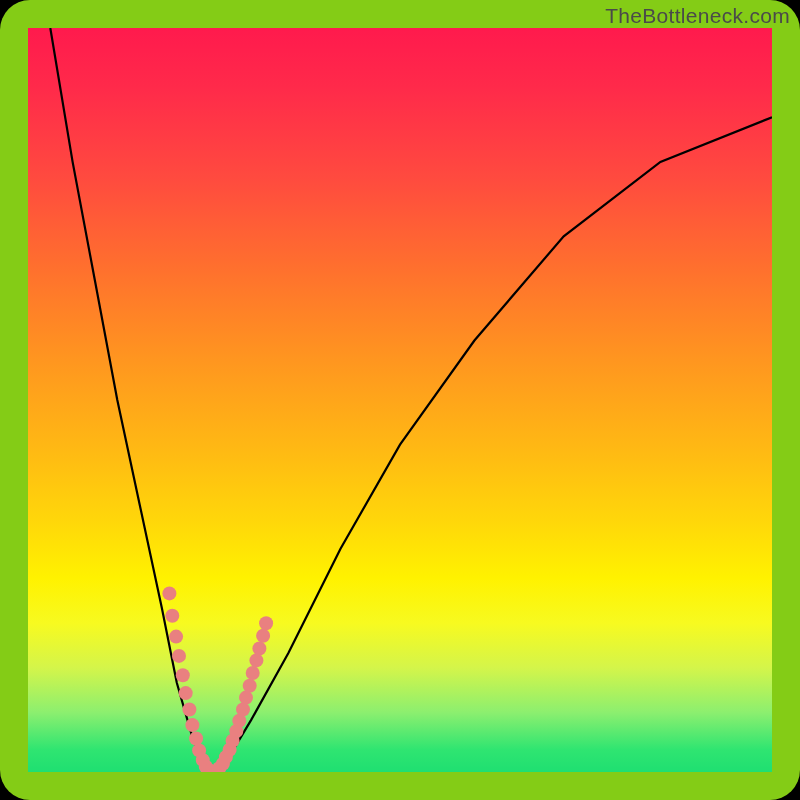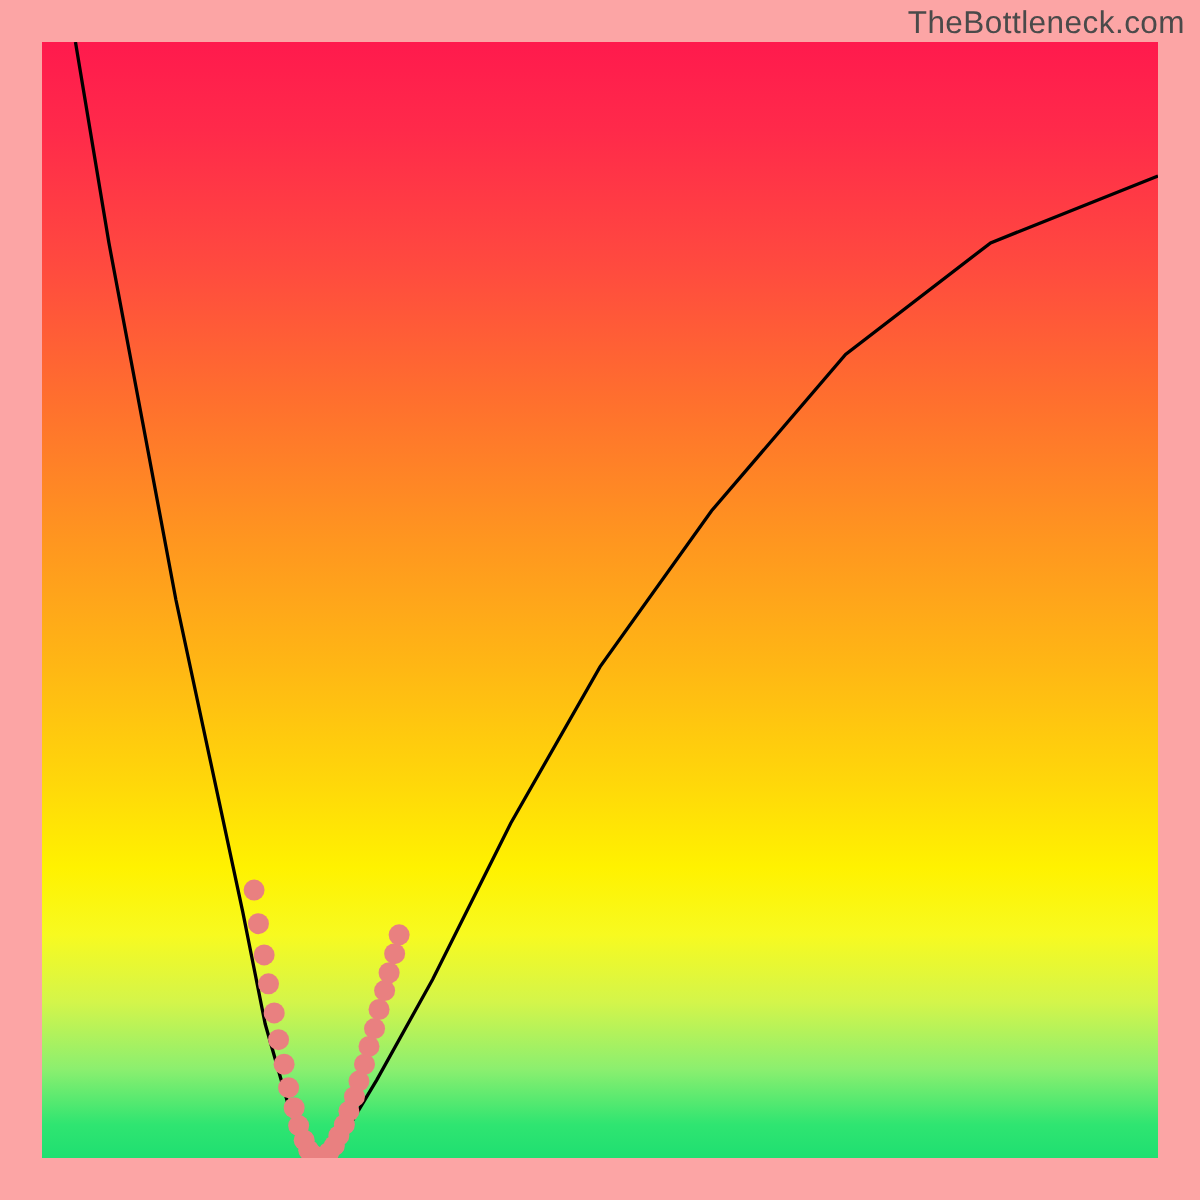--- a/index.html
+++ b/index.html
@@ -8,21 +8,22 @@
     width: 800px;
     height: 800px;
     background: #000;
     font-family: Arial, Helvetica, sans-serif;
     overflow: hidden;
   }
   .frame {
     position: relative;
     width: 800px;
     height: 800px;
-    background: #fca5a5;
+    background: #84cc16;
+    border-radius: 30px;
   }
   .plot-area {
     position: absolute;
     left: 28px;
     top: 28px;
     width: 744px;
     height: 744px;
     
     background: linear-gradient(
       to bottom,

